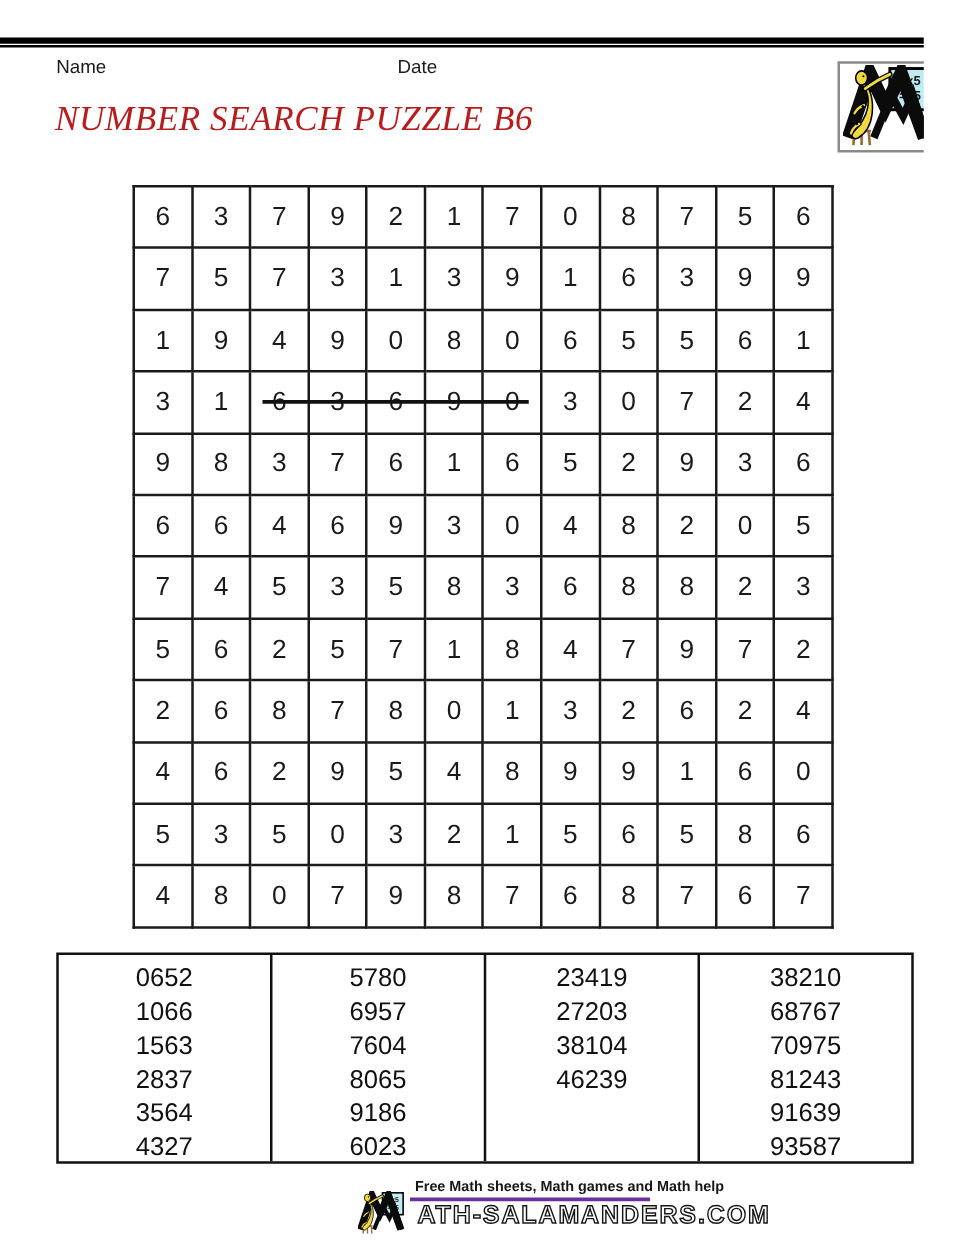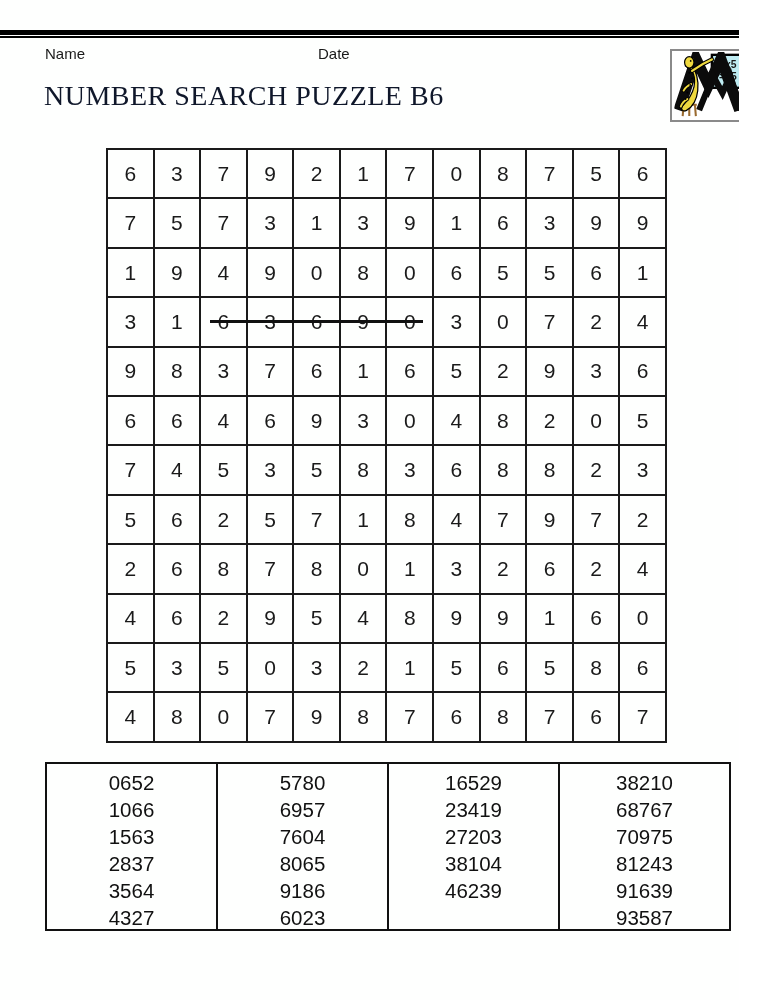--- a/index.html
+++ b/index.html
@@ -82,21 +82,21 @@
   </defs>
 </svg>
 
 <div class="page">
 
   <div class="top-rule"></div>
 
   <span class="field-label name-label">Name</span>
   <span class="field-label date-label">Date</span>
 
-  <h1 class="page-title" style="color: #0f172a;">NUMBER SEARCH PUZZLE B6</h1>
+  <h1 class="page-title" style="color: #b91c1c; font-style: italic;">NUMBER SEARCH PUZZLE B6</h1>
 
   <div class="logo-box">
     <svg width="72" height="65" viewBox="0 0 76 69">
         <use href="#sala-logo"></use>
       </svg>
   </div>
 
   <div class="grid-wrap">
     <table class="num-grid">
         <tbody>
@@ -285,30 +285,44 @@
       </div>
       <div class="word-col">
         <div class="word-item">5780</div>
         <div class="word-item">6957</div>
         <div class="word-item">7604</div>
         <div class="word-item">8065</div>
         <div class="word-item">9186</div>
         <div class="word-item">6023</div>
       </div>
       <div class="word-col">
-        <div class="word-item">16529</div>
         <div class="word-item">23419</div>
         <div class="word-item">27203</div>
         <div class="word-item">38104</div>
         <div class="word-item">46239</div>
       </div>
       <div class="word-col">
         <div class="word-item">38210</div>
         <div class="word-item">68767</div>
         <div class="word-item">70975</div>
         <div class="word-item">81243</div>
         <div class="word-item">91639</div>
         <div class="word-item">93587</div>
       </div>
     </div>
 
+  <div class="footer">
+    <svg class="footer-icon" width="38" height="46" viewBox="0 0 76 69">
+        <use href="#sala-logo"></use>
+      </svg>
+    <div class="footer-text">
+      <div class="tagline">Free Math sheets, Math games and Math help</div>
+      <div class="purple-rule" style="background: rgb(107, 47, 160);"></div>
+      <div class="site-row">
+        <svg class="site-m" width="30" height="26" viewBox="28 30 46 39">
+            <use href="#m-glyph"></use>
+          </svg>
+        <span class="site-text">ATH-SALAMANDERS.COM</span>
+      </div>
+    </div>
+  </div>
 
 </div>
 
 </body></html>

